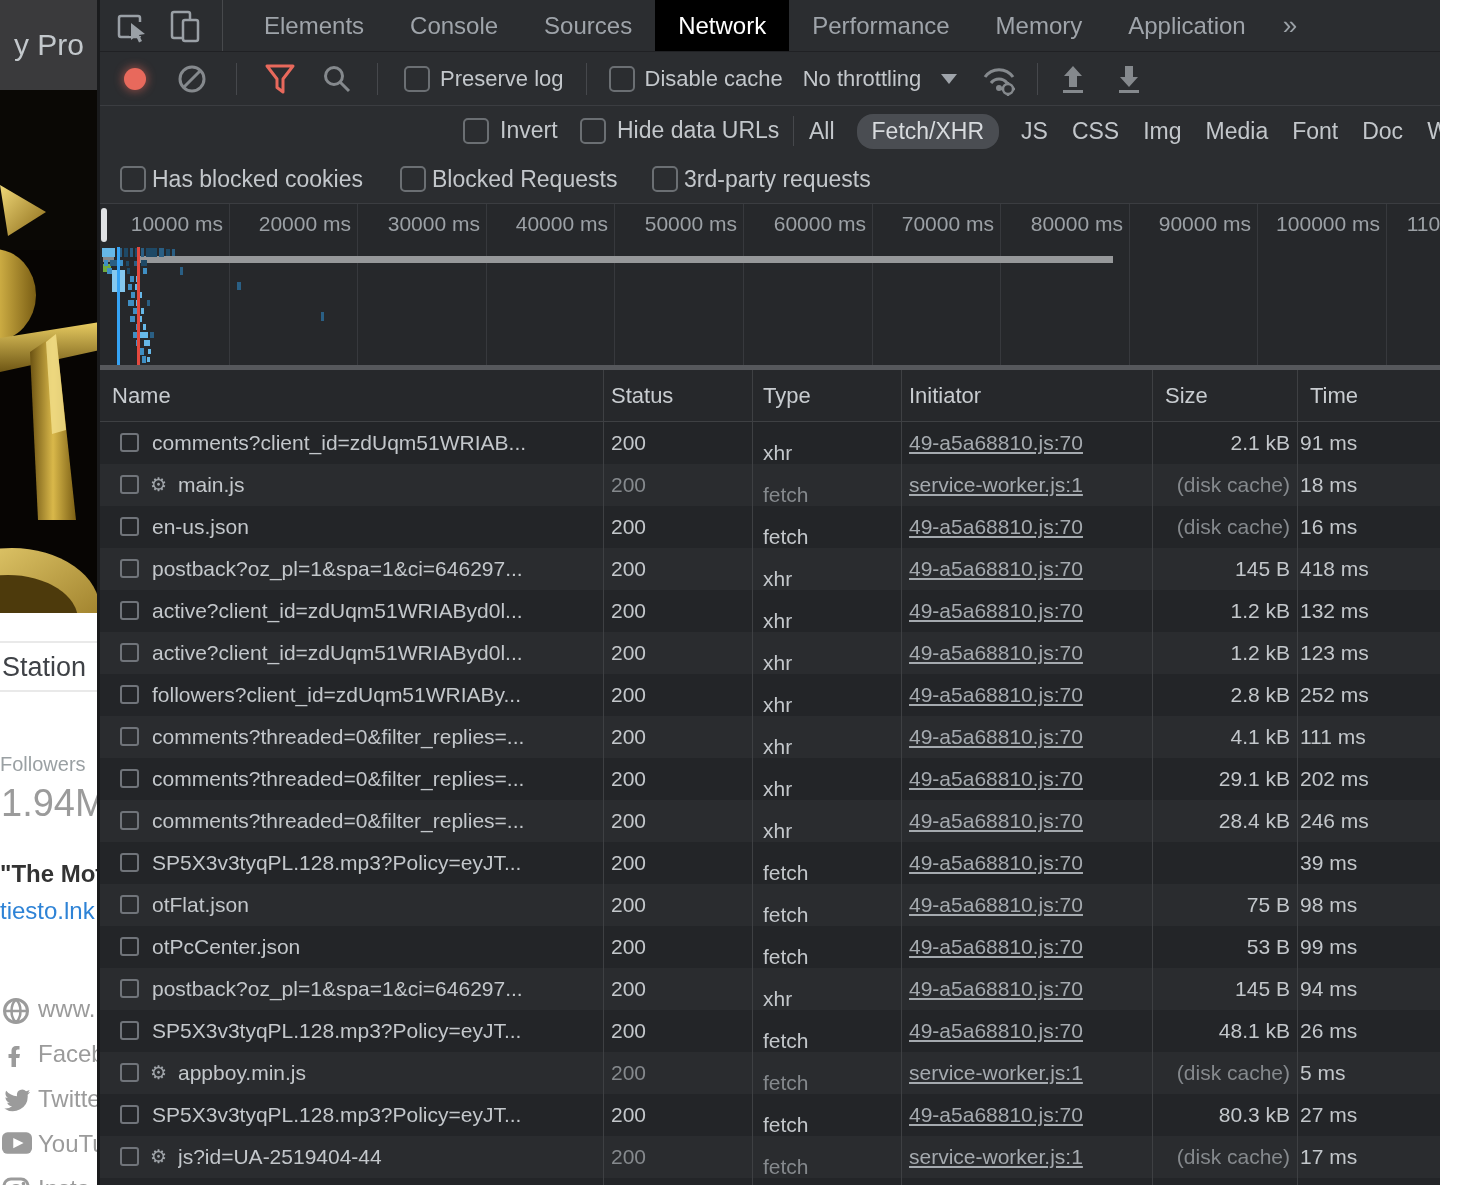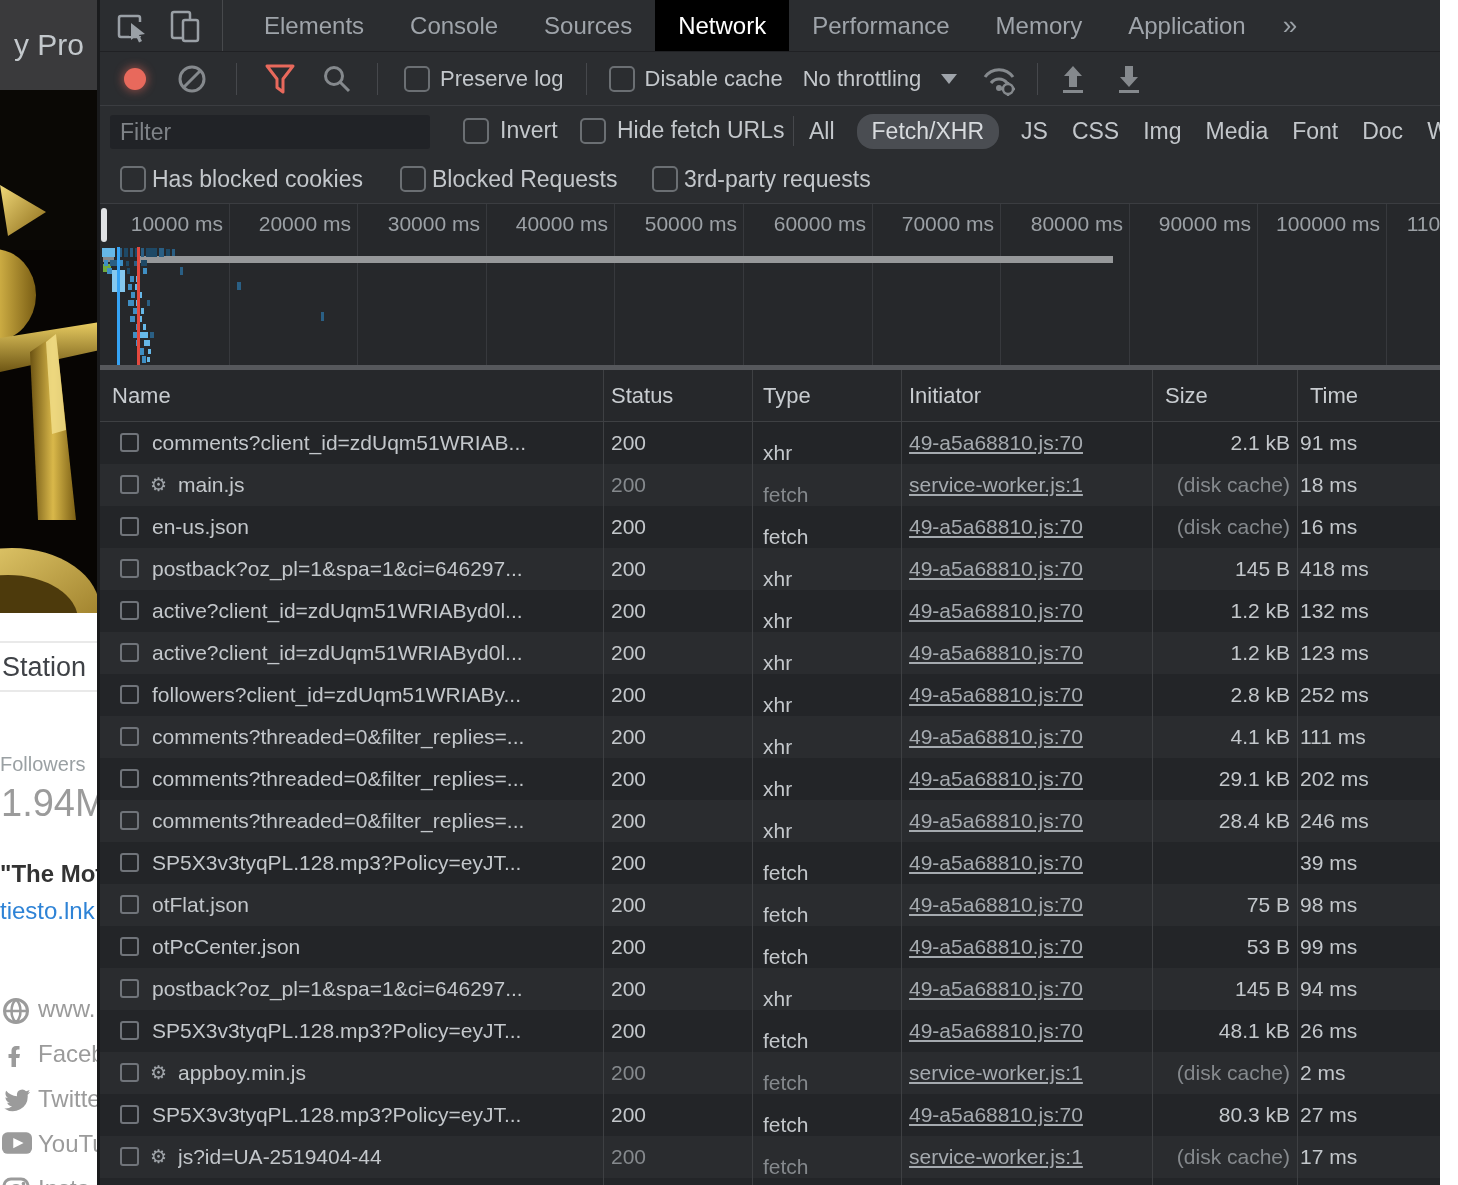--- a/index.html
+++ b/index.html
@@ -236,25 +236,24 @@
         <path d="M15 3 L24 13 H19 V24 H11 V13 H6 Z" fill="#85898d"></path>
         <line x1="5" y1="28.5" x2="25" y2="28.5" stroke="#85898d" stroke-width="3"></line>
       </svg>
       <svg width="30" height="32" viewBox="0 0 30 32" style="margin-left:26px;">
         <path d="M15 24 L6 14 H11 V3 H19 V14 H24 Z" fill="#85898d"></path>
         <line x1="5" y1="28.5" x2="25" y2="28.5" stroke="#85898d" stroke-width="3"></line>
       </svg>
     </div>
 
     <div class="filter-row">
-      <input class="filter-input" placeholder="Filter" style="">
       <div class="cb fr-item" style="left:363px;"></div>
       <div class="fr-label" style="left:400px;">Invert</div>
       <div class="cb fr-item" style="left:480px;"></div>
-      <div class="fr-label" style="left:517px;">Hide fetch URLs</div>
+      <div class="fr-label" style="left:517px;">Hide data URLs</div>
       <div class="chips-sep"></div>
       <div class="type-chips" id="type-chips">
           <div class="chip">All</div>
           <div class="chip active">Fetch/XHR</div>
           <div class="chip">JS</div>
           <div class="chip">CSS</div>
           <div class="chip">Img</div>
           <div class="chip">Media</div>
           <div class="chip">Font</div>
           <div class="chip">Doc</div>
@@ -494,21 +493,21 @@
             <div class="c-time">26 ms</div>
           </div>
           <div class="nrow even">
             <div class="row-cb"></div>
             <div class="gear">⚙</div>
             <div class="c-name with-gear">appboy.min.js</div>
             <div class="c-status dim">200</div>
             <div class="c-type dim">fetch</div>
             <div class="c-init">service-worker.js:1</div>
             <div class="c-size dim">(disk cache)</div>
-            <div class="c-time">2 ms</div>
+            <div class="c-time">5 ms</div>
           </div>
           <div class="nrow odd">
             <div class="row-cb"></div>
             <div class="c-name">SP5X3v3tyqPL.128.mp3?Policy=eyJT...</div>
             <div class="c-status">200</div>
             <div class="c-type">fetch</div>
             <div class="c-init">49-a5a68810.js:70</div>
             <div class="c-size">80.3 kB</div>
             <div class="c-time">27 ms</div>
           </div>

